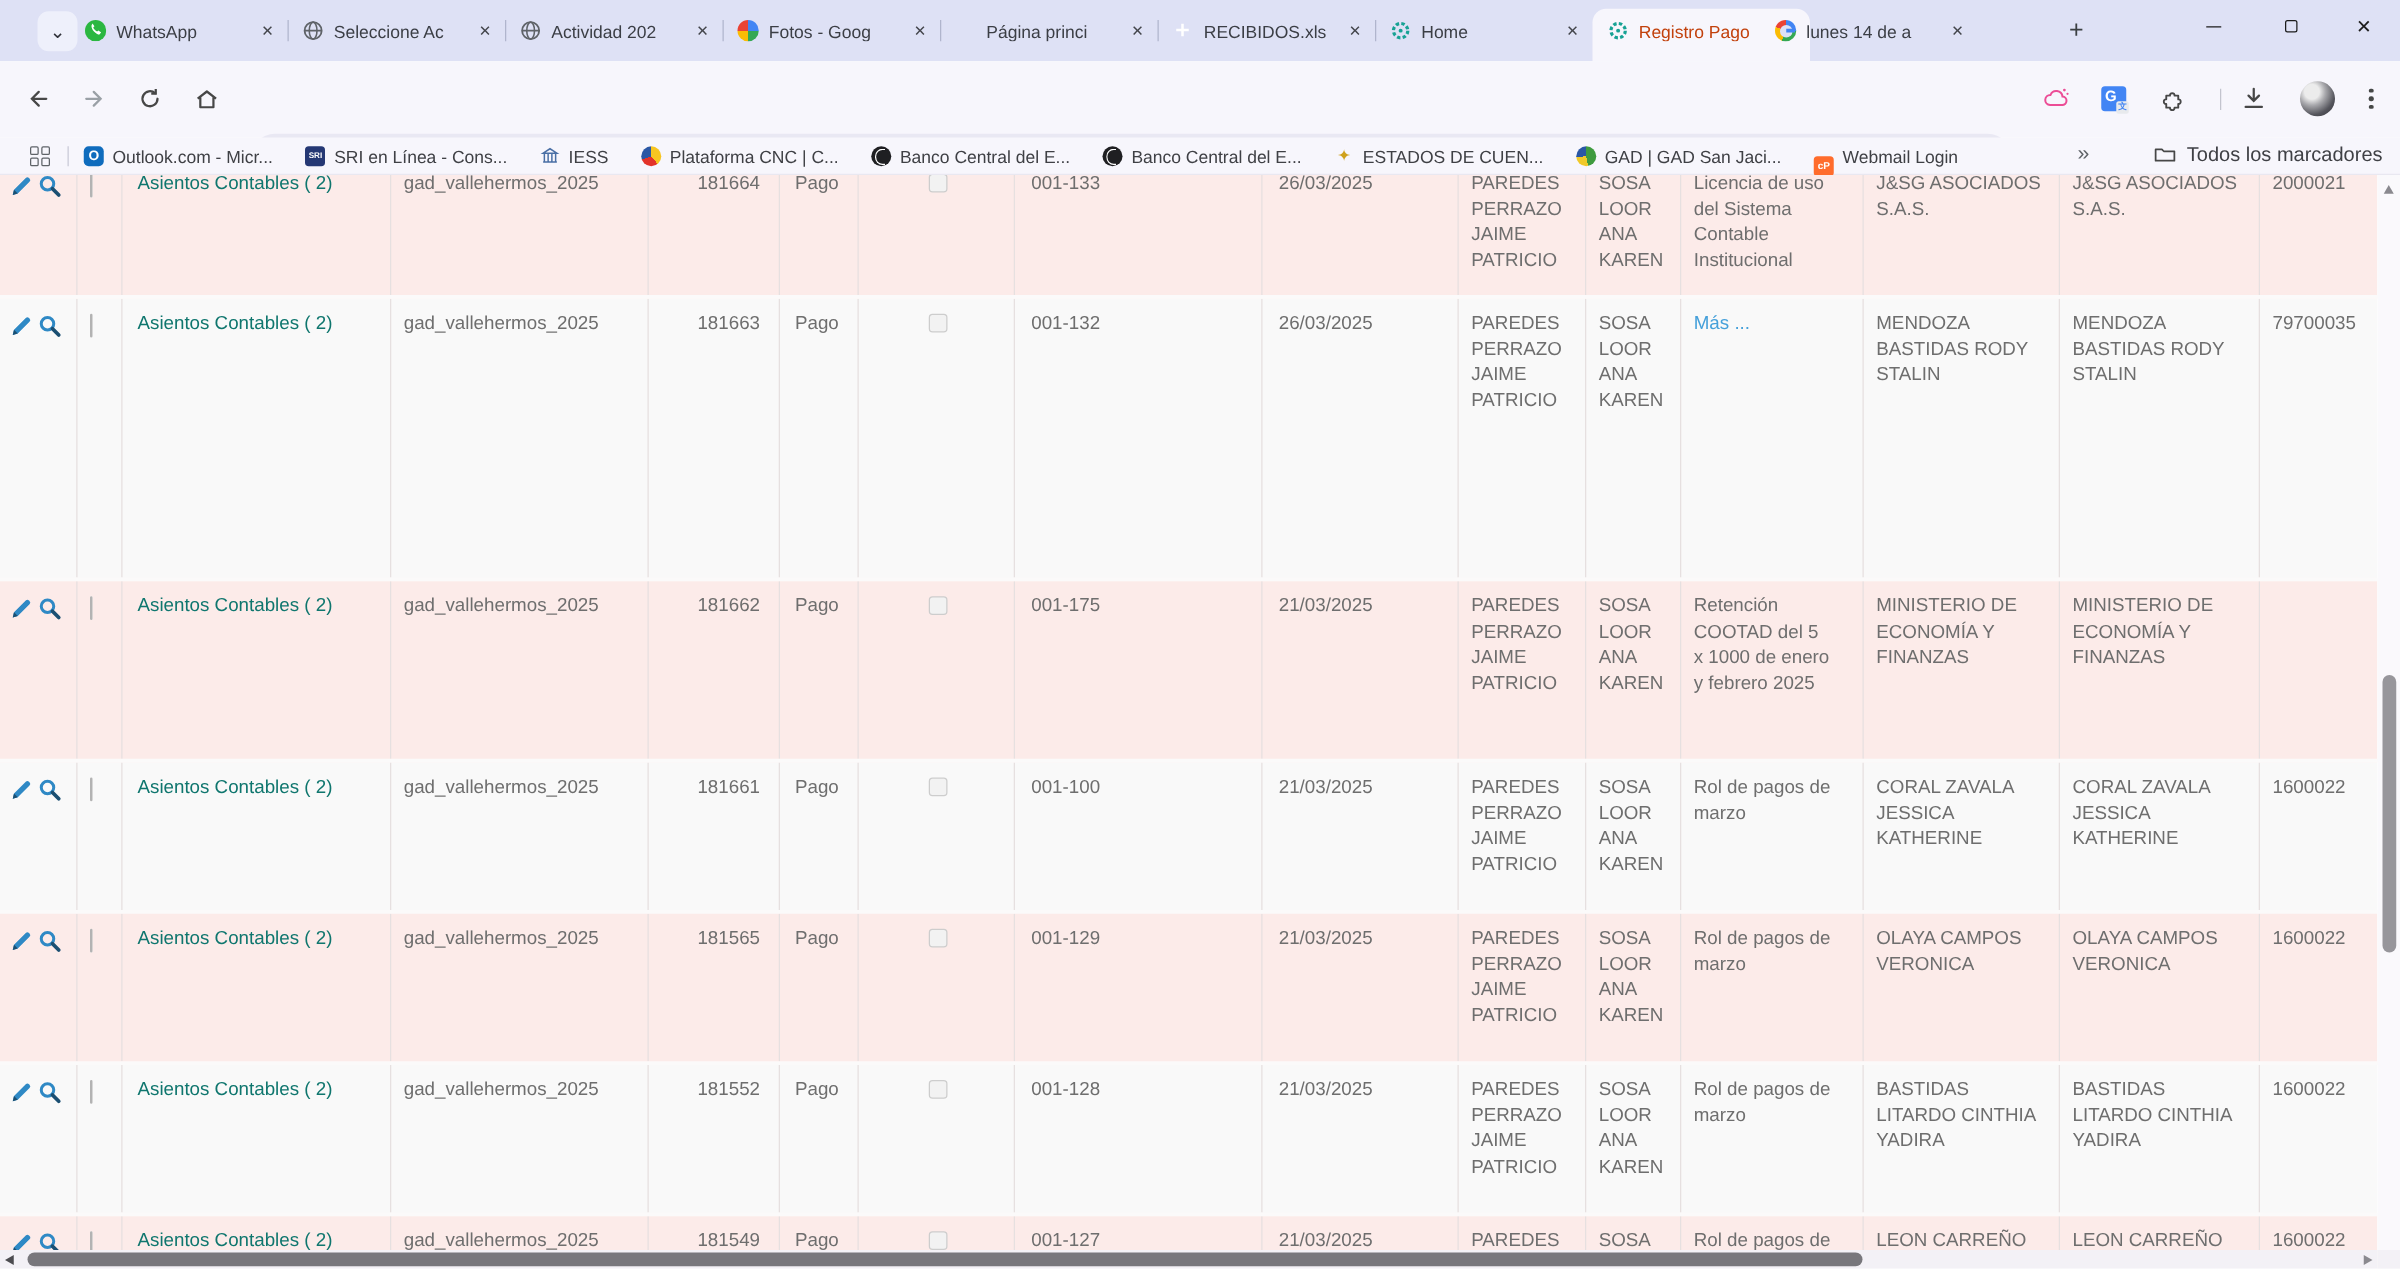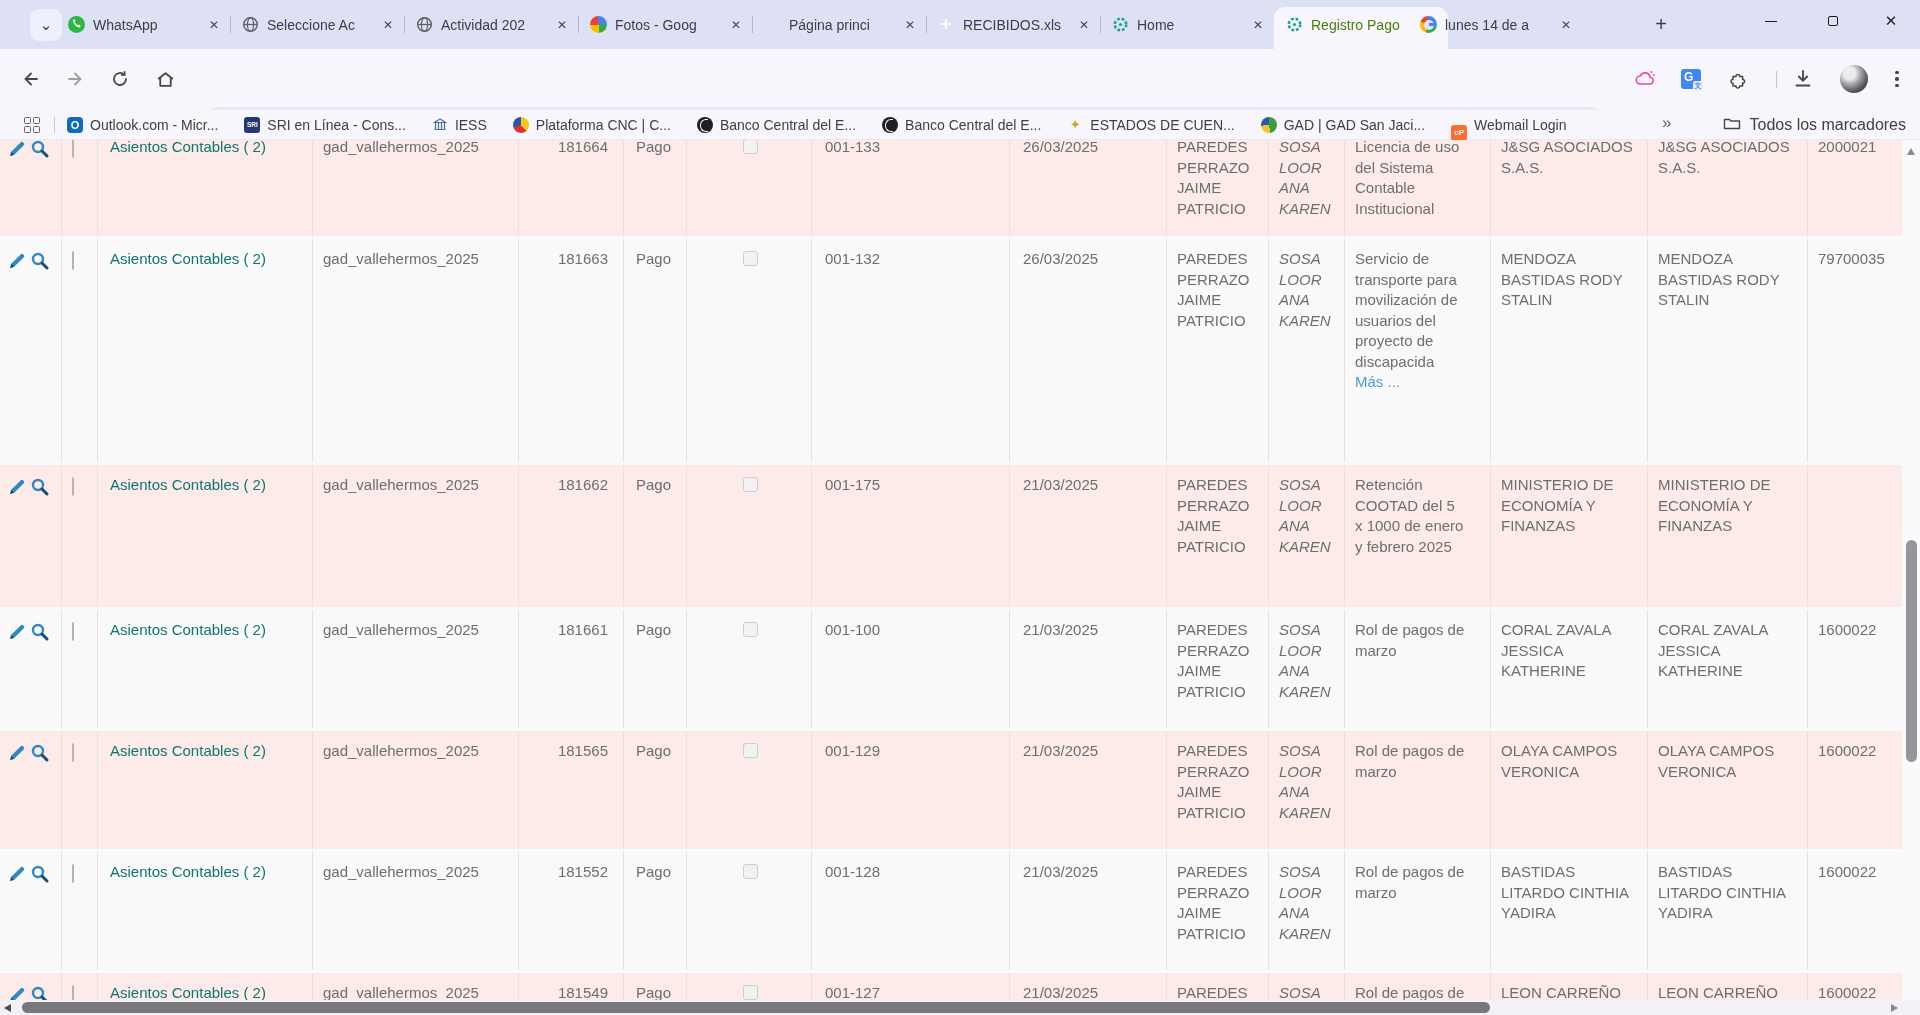--- a/index.html
+++ b/index.html
@@ -10,21 +10,21 @@
   .tabbar{position:absolute;left:0;top:0;width:1920px;height:49px;background:#dee1f5;}
   .tabsearch{position:absolute;left:30px;top:9px;width:32px;height:32px;border-radius:9px;background:#eef0fb;
     display:flex;align-items:center;justify-content:center;color:#30323a;font-size:15px;cursor:pointer;}
   .tab{position:absolute;top:0;height:49px;width:174px;}
   .t0{left:56px}.t1{left:230px}.t2{left:404px}.t3{left:578px}.t4{left:752px}
   .t5{left:926px}.t6{left:1100px}.t7{left:1274px}.t8{left:1408px}
   .tab-bg{display:none;}
   .tab.active .tab-bg{display:block;position:absolute;left:0;top:7px;width:174px;height:42px;background:#f7f6fc;border-radius:11px 11px 0 0;}
   .tab-c{position:absolute;inset:0;display:flex;align-items:center;gap:8px;padding:0 26px 0 12px;}
   .tab-label{flex:1;overflow:hidden;white-space:nowrap;font-size:14px;color:#3b3e45;}
-  .tab.active .tab-label{color:#4d7c0f;}
+  .tab.active .tab-label{color:#c2410c;}
   .tab-close{position:absolute;right:8px;top:17px;width:16px;height:16px;font-size:12px;line-height:16px;text-align:center;color:#43454b;cursor:pointer;}
   .tabdiv{position:absolute;top:16px;width:1px;height:17px;background:#b0b5cd;}
   .newtab{position:absolute;left:1648px;top:12px;width:26px;height:26px;font-size:20px;line-height:24px;text-align:center;color:#3c4043;cursor:pointer;}
   .wc{position:absolute;top:0;height:42px;width:50px;display:flex;align-items:center;justify-content:center;cursor:pointer;}
   .wc-min{left:1746px}.wc-max{left:1808px}.wc-close{left:1866px}
   .wc-min i{display:block;width:12px;height:0;border-top:1.4px solid #1c1c1c;}
   .wc-max i{display:block;position:relative;width:10px;height:10px;border:1.3px solid #1c1c1c;border-radius:2px;background:#dee1f5;}
   .wc-max i:before{content:"";position:absolute;left:2px;top:-4px;width:10px;height:10px;border:1.3px solid #1c1c1c;border-radius:2px;z-index:-1;}
   .wc-close span{font-size:15px;color:#1c1c1c;}
 
@@ -86,21 +86,21 @@
   .c1{width:62px;display:flex;gap:3px;padding:12px 2px 0 7px;}
   .c2{width:36px;padding-top:12px;}
   .c3{width:215px;padding-left:12px;}
   .c4{width:206px;}
   .c5{width:105px;text-align:right;padding-right:15px;}
   .c6{width:63px;padding-left:12px;}
   .c7{width:125px;display:flex;justify-content:center;padding-top:12px;}
   .c8{width:198px;padding-left:13px;}
   .c9{width:157px;padding-left:13px;}
   .c10{width:102px;}
-  .c11{width:76px;font-style:italic;}
+  .c11{width:76px;}
   .c12{width:146px;padding-right:24px;}
   .c13{width:157px;}
   .c14{width:160px;}
   .c15{width:94px;border-right:none;}
   .alink{color:#0f766e;cursor:pointer;text-decoration:none;}
   .cbx{width:16px;height:16px;border:1.5px solid #b3b3b3;border-radius:3px;background:#fff;cursor:pointer;}
   .cbx.dis{width:15px;height:15px;border:1.4px solid #cdcdcd;background:#f2f2f2;}
   .mas{display:block;color:#45a0da;cursor:pointer;}
 
   
@@ -453,21 +453,20 @@
           <div class="cell c5">181663</div>
           <div class="cell c6">Pago</div>
           <div class="cell c7">
             <span class="cbx dis"></span>
           </div>
           <div class="cell c8">001-132</div>
           <div class="cell c9">26/03/2025</div>
           <div class="cell c10">PAREDES PERRAZO JAIME PATRICIO</div>
           <div class="cell c11">SOSA LOOR ANA KAREN</div>
           <div class="cell c12">
-            <span>Servicio de transporte para movilización de usuarios del proyecto de discapacida</span>
             <a class="mas">Más ...</a>
           </div>
           <div class="cell c13">MENDOZA BASTIDAS RODY STALIN</div>
           <div class="cell c14">MENDOZA BASTIDAS RODY STALIN</div>
           <div class="cell c15">79700035</div>
         </div>
         <div class="trow r-pink" style="height: 145px;">
           <div class="cell c1">
             <span>
               <svg width="20" height="20" viewBox="0 0 20 20">

